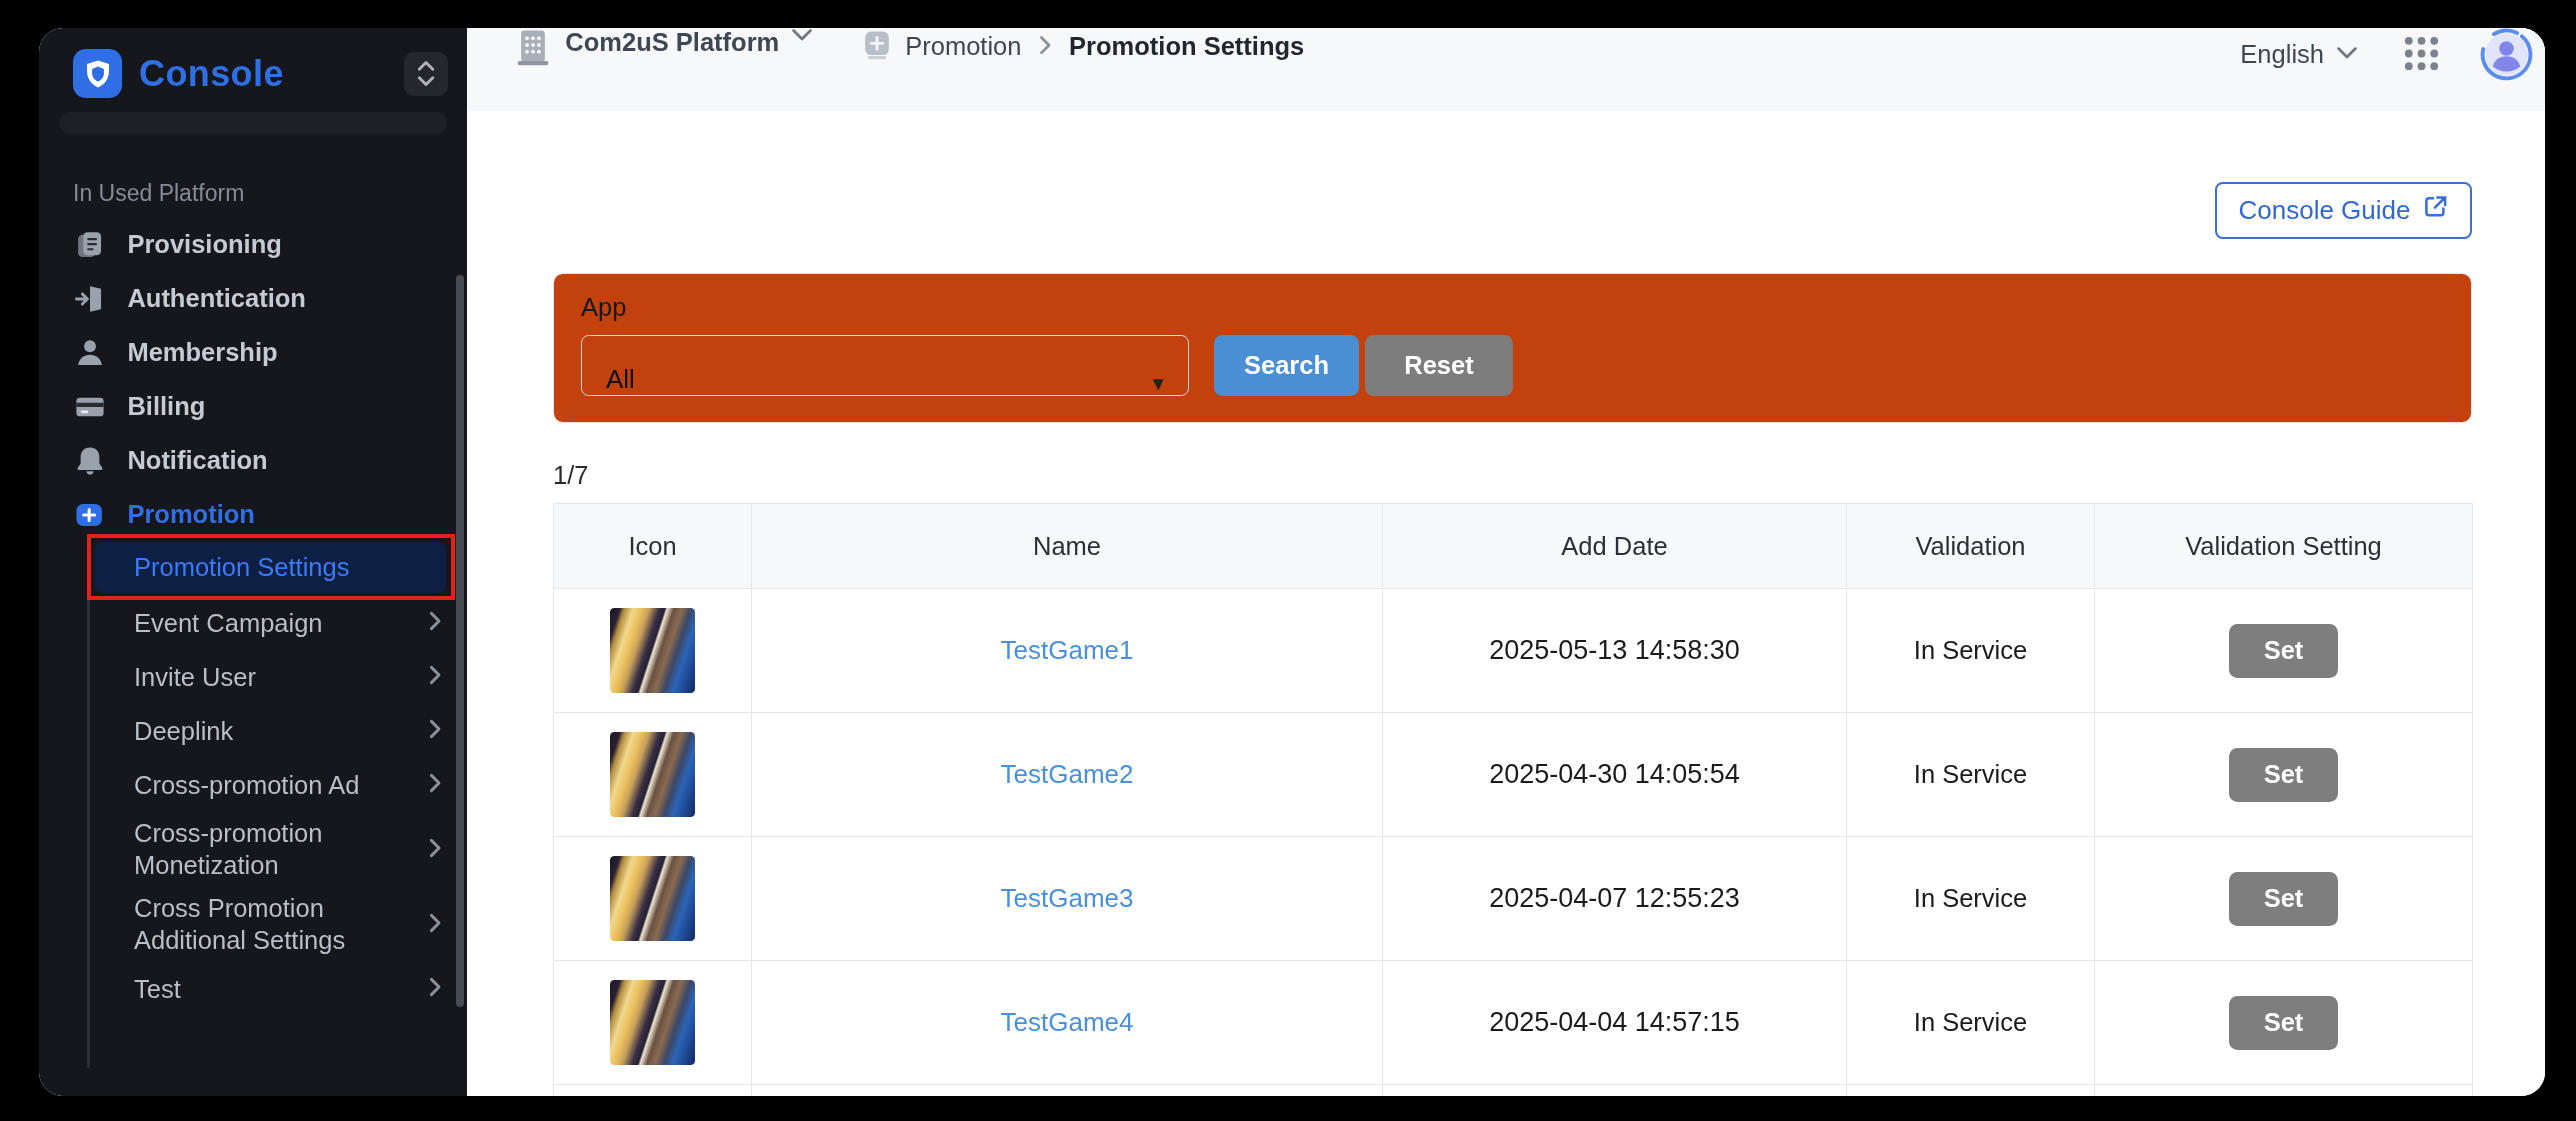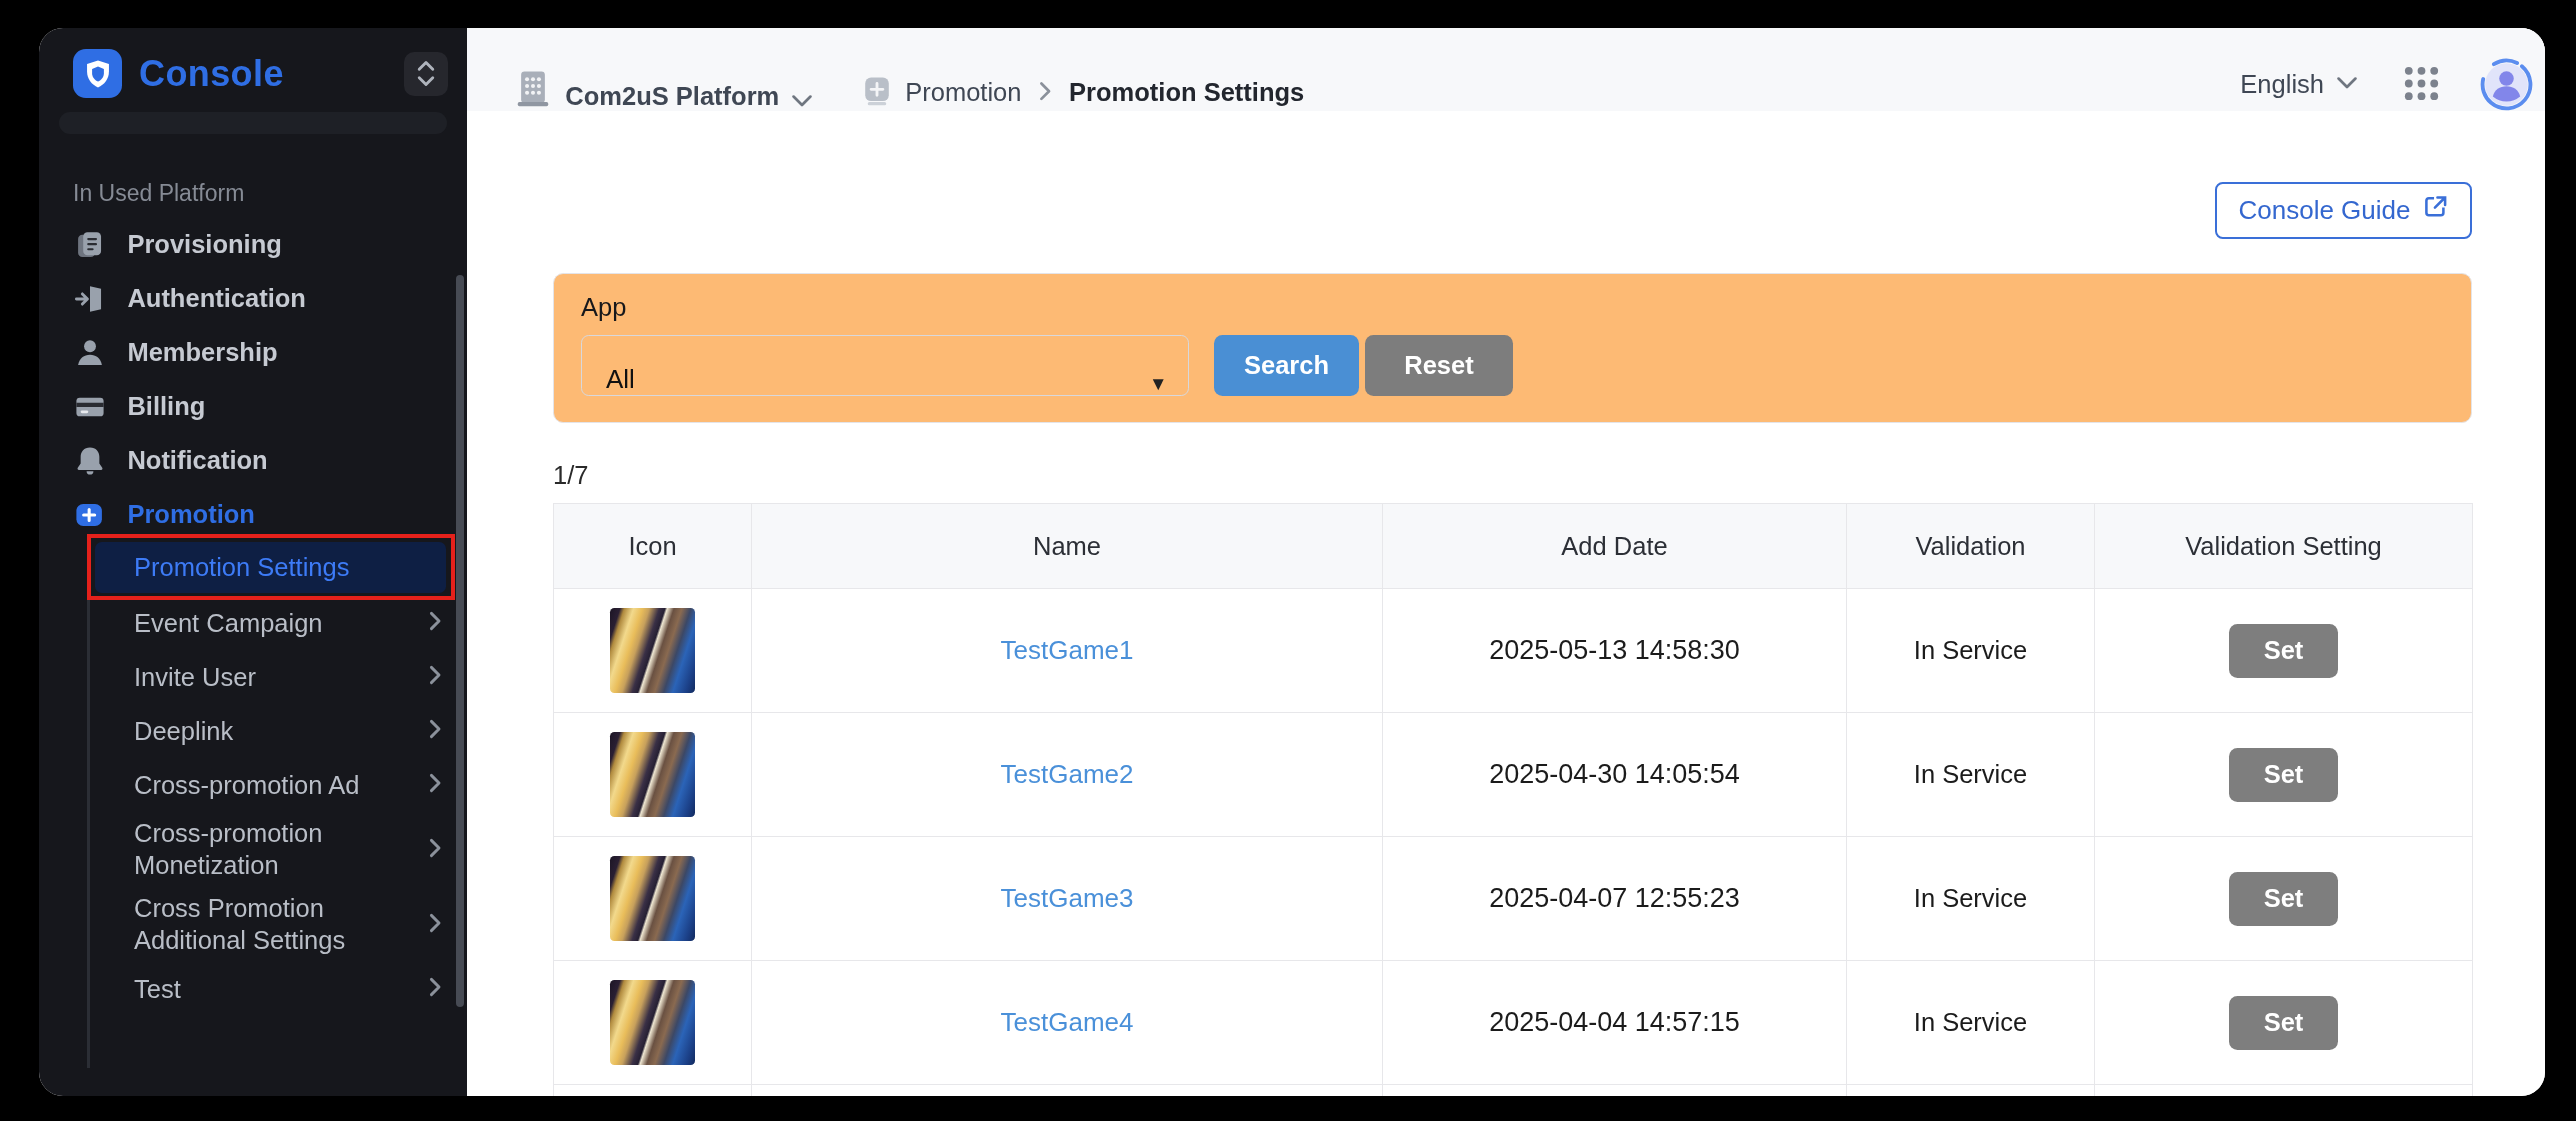--- a/index.html
+++ b/index.html
@@ -28,35 +28,35 @@
   .sub-sel .sub-label{color:#3d7bf6;}
   .sub-sel::after{content:'';position:absolute;inset:-7.7px -8.5px;border:4.3px solid #e5211b;z-index:3;pointer-events:none;}
   .sub-item{min-height:54px;display:flex;align-items:center;padding:0 25.5px 0 95px;cursor:pointer;}
   .sub-item.first{margin-top:3.4px;}
   .sub-item.tall{min-height:75px;}
   .sub-label{font-size:25.5px;color:#b9bec7;line-height:32px;max-width:281px;}
   .sub-chev{margin-left:auto;flex:0 0 auto;}
   .side-scroll{position:absolute;right:3.4px;top:247px;width:7.7px;height:732px;border-radius:4.3px;background:#474b54;}
   
   .main{flex:1;display:flex;flex-direction:column;min-width:0;background:#fff;}
-  .topbar{height:83px;flex:0 0 83px;background:#f7f8fa;display:flex;align-items:flex-end;padding:0 12px 0 49px;}
+  .topbar{height:83px;flex:0 0 83px;background:#f7f8fa;display:flex;align-items:flex-start;padding:0 12px 0 49px;}
   .crumb-txt{font-size:25.5px;color:#3f4754;font-weight:600;margin-left:15.3px;}
   .crumb-sep{margin:0 17px;color:#9aa0aa;}
   .crumb-page{font-size:25.5px;color:#22262e;font-weight:700;}
   .crumb-prod{font-size:25.5px;color:#3f4754;margin-left:12px;}
   .chev-gap{margin-left:12px;}
   .group-gap{margin-left:48px;display:flex;align-items:center;}
   .top-right{margin-left:auto;display:flex;align-items:center;}
   .lang{font-size:25.5px;color:#3f4754;}
   .grid-icon{margin-left:44px;}
   .avatar{margin-left:39px;width:53px;height:53px;position:relative;}
   .content{flex:1;padding:0 73px 0 86px;display:flex;flex-direction:column;align-items:stretch;}
   .guide-btn{margin:71px 0 0 auto;height:57px;border:2.6px solid #3a6fd8;border-radius:7.7px;background:#fff;
              color:#3467cf;font-size:26px;display:flex;align-items:center;padding:18px 22px;gap:12px;cursor:pointer;}
-  .filter-card{margin-top:34px;height:150px;border:1.7px solid #e4e4e8;border-radius:10.2px;background:#fdba74;
+  .filter-card{margin-top:34px;height:150px;border:1.7px solid #e4e4e8;border-radius:10.2px;background:#c2410c;
                box-sizing:border-box;padding:18.7px 27px;}
   .filter-label{font-size:25.5px;color:#17181b;}
   .filter-row{margin-top:13.6px;display:flex;align-items:center;}
   .app-select{width:608px;height:61px;border:1.7px solid #d8d8dc;border-radius:7.7px;box-sizing:border-box;
               display:flex;align-items:flex-end;padding:0 20.4px 0 24px;font-size:26px;color:#111;cursor:pointer;}
   .app-caret{margin-left:auto;font-size:18.7px;color:#222;}
   .btn{height:61px;border:none;border-radius:8.5px;color:#fff;font-size:25.5px;font-weight:700;
        font-family:inherit;cursor:pointer;}
   .btn-search{width:145px;margin-left:25px;background:#4a8fd4;}
   .btn-reset{width:148px;margin-left:6px;background:#7d7d7d;}

